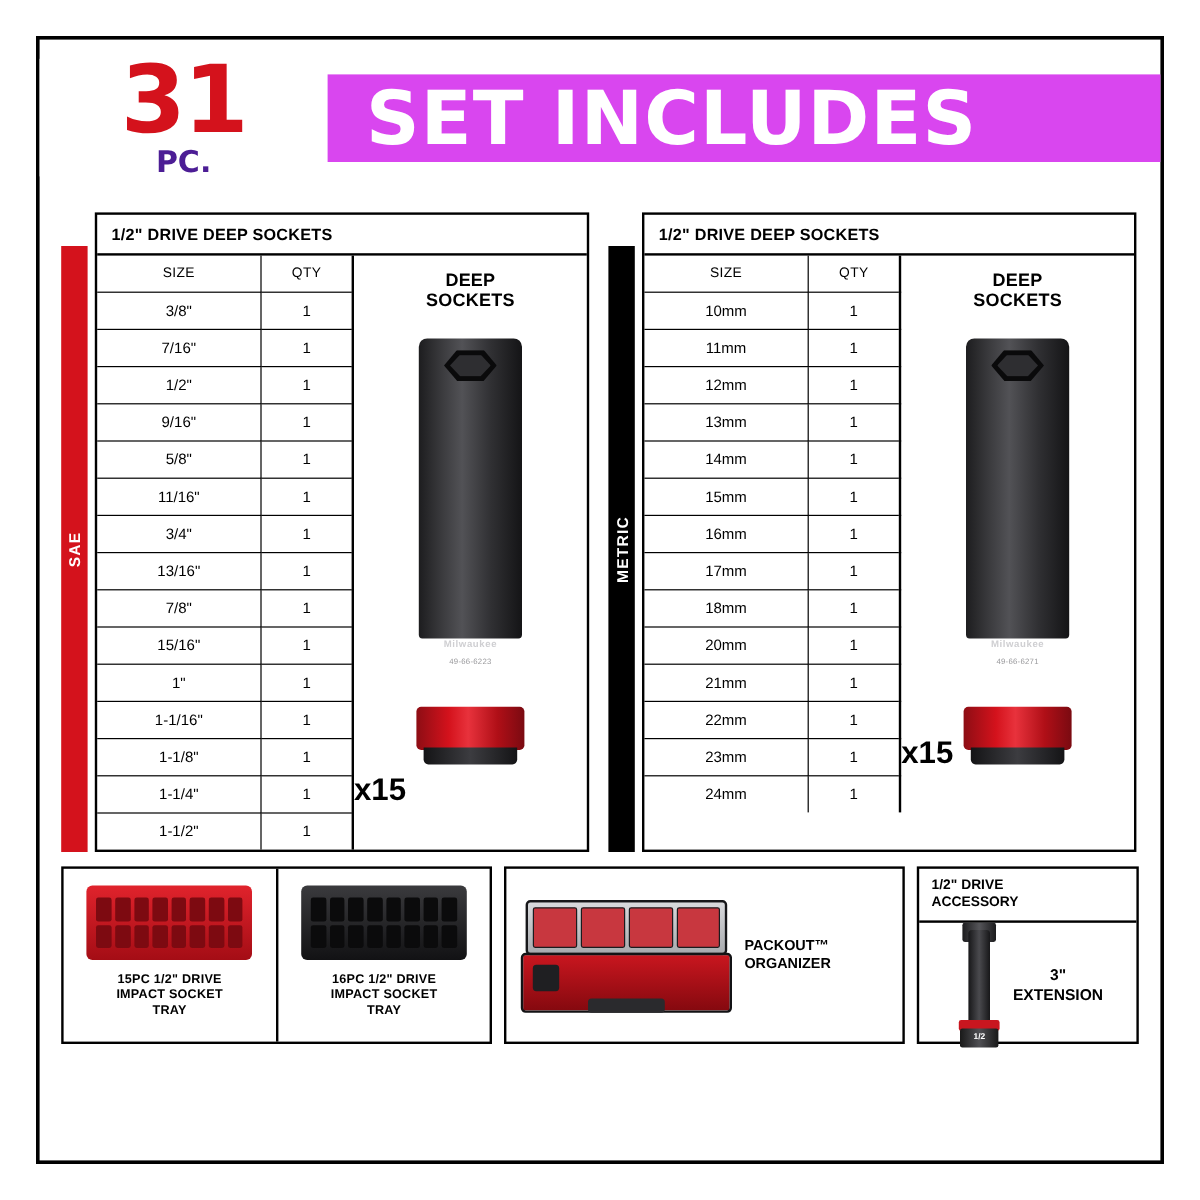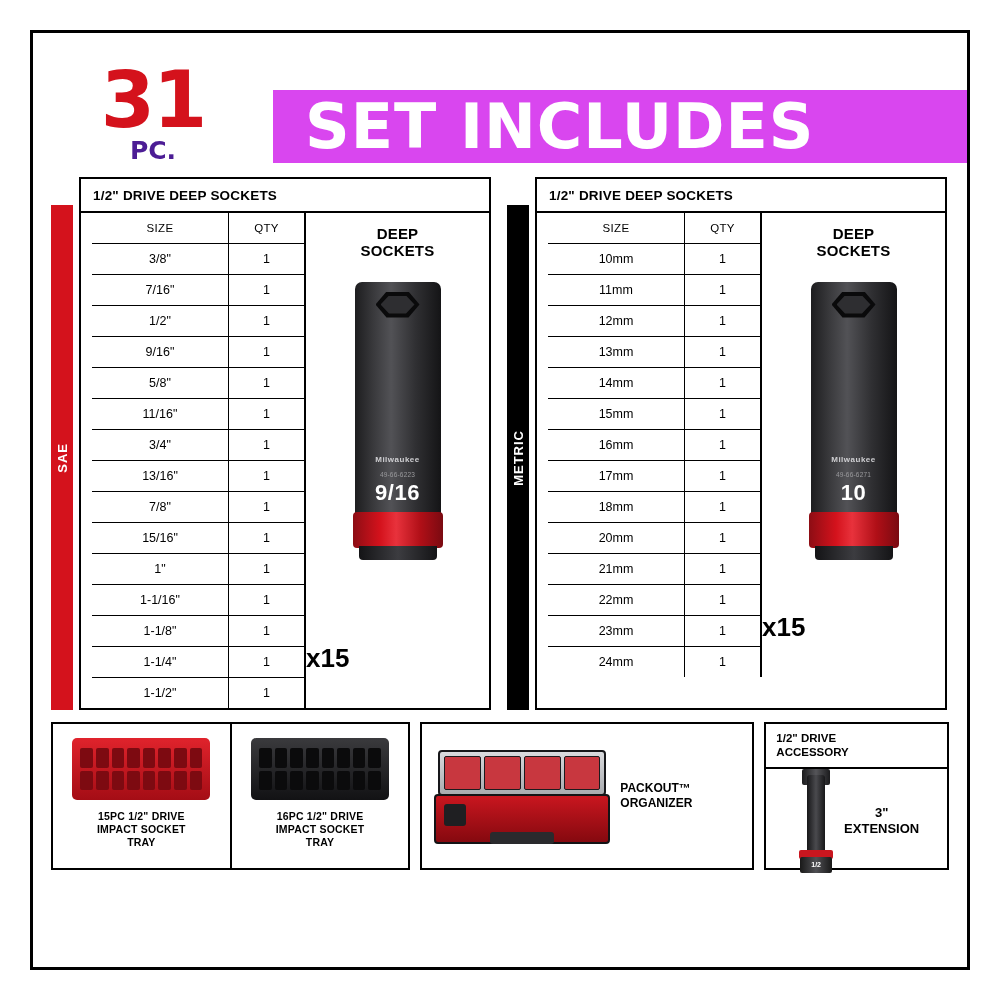--- a/index.html
+++ b/index.html
@@ -20,21 +20,21 @@
     position:relative;
     width:940px;height:940px;
     border:3px solid #000;
     box-sizing:border-box;
     background:#fff;
   }
   
   .header{
     display:flex;
     height:130px;
-    align-items:flex-end;
+    align-items:center;
   }
   .header-left{
     width:240px;
     display:flex;flex-direction:column;
     align-items:center;justify-content:center;
     background:#fff;
     padding-top:4px;
   }
   .count-number{
     font-size:78px;
@@ -106,21 +106,20 @@
   }
   .panel-title{
     font-size:13.5px;
     font-weight:bold;
     padding:9px 10px 8px 12px;
     border-bottom:2px solid #000;
     letter-spacing:0.2px;
   }
   .panel-inner{
     display:flex;
-    margin-left:11px;
   }
   .tbl{
     width:214px;
     border-collapse:collapse;
     border-right:2px solid #000;
   }
   .tbl th,.tbl td{
     border-bottom:1px solid #000;
     font-size:12.5px;
     height:30px;
@@ -158,21 +157,21 @@
     font-weight:bold;
     position:absolute;
     bottom:34px;
     left:0;right:0;
     text-align:left;
   }
   
   .socket{
     position:relative;
     width:86px;
-    height:278px;
+    height:355px;
     margin-top:22px;
   }
   .socket .body-tube{
     position:absolute;
     left:0;top:0;
     width:86px;height:250px;
     background:linear-gradient(90deg,#1d1d1f 0%,#3a3a3d 22%,#525256 42%,#303033 70%,#141416 100%);
     border-radius:7px 7px 3px 3px;
   }
   .socket .hex{

